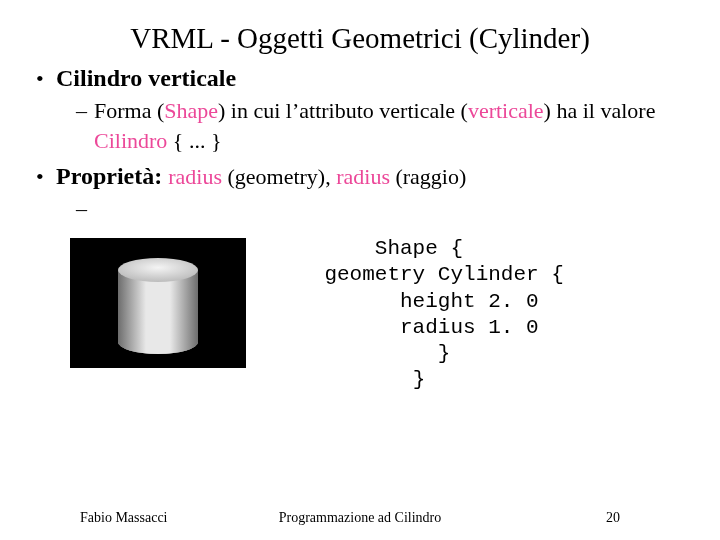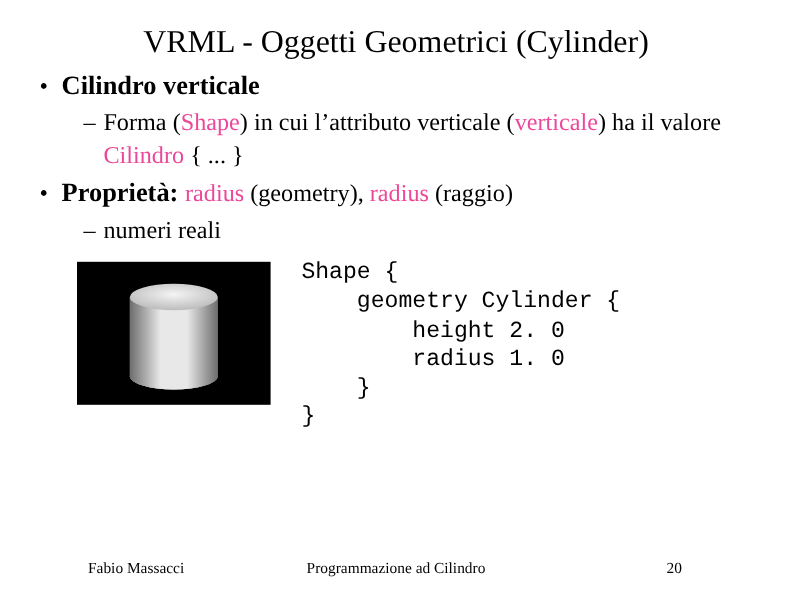--- a/index.html
+++ b/index.html
@@ -67,20 +67,21 @@
   }
   .props-line {
     font-size: 22px;
     font-weight: normal;
   }
   .figure-row {
     display: flex;
     align-items: flex-start;
     margin-top: 14px;
     padding-left: 40px;
+    text-align: center;
   }
   .render-box {
     width: 176px;
     height: 130px;
     background: #000;
     position: relative;
     flex-shrink: 0;
   }
   .render-box svg {
     position: absolute;
@@ -147,21 +148,20 @@
         <span class="bullet-text">
           <span>Proprietà:</span>
           <span class="props-line">
             <span class="kw">radius</span><span> (geometry), </span><span class="kw">radius</span><span> (raggio)</span>
           </span>
         </span>
       </div>
       <ul class="sub">
         <li>
           <span class="dash">–</span>
-          <span>numeri reali</span>
         </li>
       </ul>
     </li>
 
   </ul>
 
   <div class="figure-row">
     <div class="render-box">
       <svg width="176" height="130" viewBox="0 0 176 130">
         <defs>

